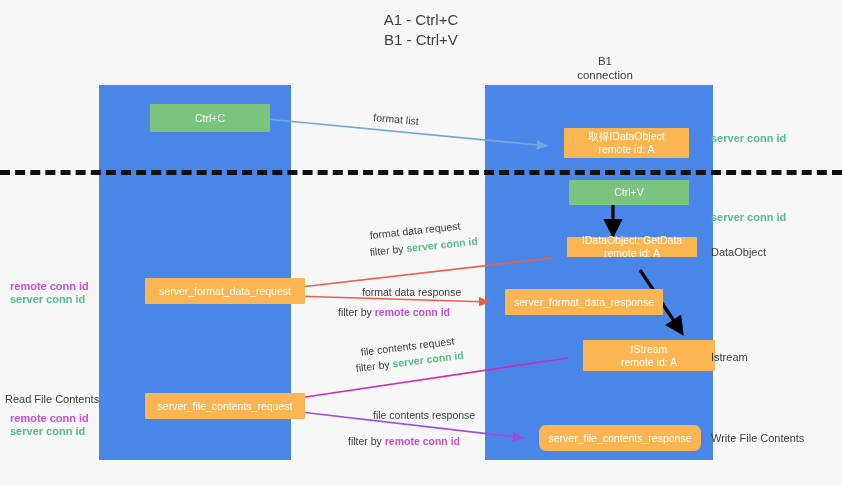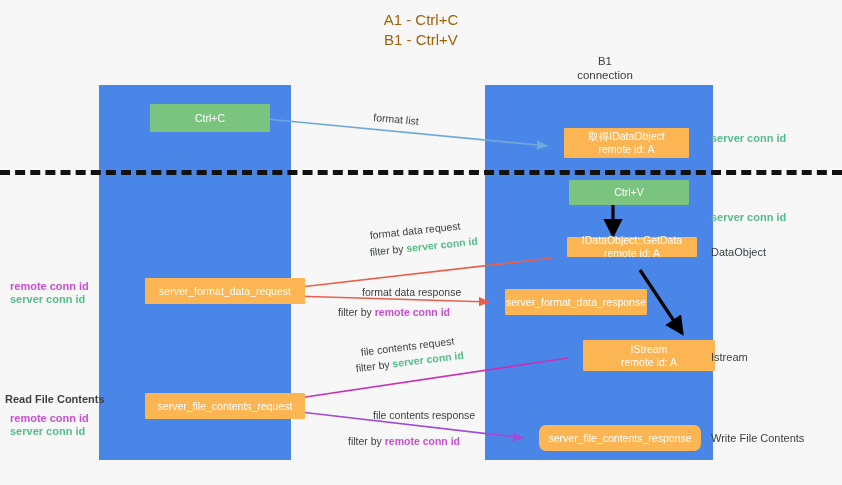--- a/index.html
+++ b/index.html
@@ -15,21 +15,21 @@
     font-family: "Liberation Sans", sans-serif;
     overflow: hidden;
   }
   .title {
     position: absolute;
     left: 0;
     top: 10px;
     width: 842px;
     text-align: center;
     font-size: 15px;
-    color: #a16207;
+    color: #404040;
     line-height: 20px;
     white-space: pre-line;
   }
   .col-header {
     position: absolute;
     text-align: center;
     font-size: 11.5px;
     color: #3c4043;
     line-height: 14px;
     white-space: pre-line;
@@ -154,21 +154,21 @@
 
   <div class="node orange" style="left:551px; top:237px; width:130px; height:20px;">
     <span>IDataObject::GetData</span>
     <span class="l2">remote id: A</span>
   </div>
 
   <div class="node orange" style="left:129px; top:278px; width:160px; height:26px;">
     <span>server_format_data_request</span>
   </div>
 
-  <div class="node orange" style="left:489px; top:289px; width:142px; height:26px;">
+  <div class="node orange" style="left:489px; top:289px; width:158px; height:26px;">
     <span>server_format_data_response</span>
   </div>
 
   <div class="node orange" style="left:567px; top:340px; width:132px; height:31px;">
     <span>IStream</span>
     <span class="l2">remote id: A</span>
   </div>
 
   <div class="node orange" style="left:129px; top:393px; width:160px; height:26px;">
     <span>server_file_contents_request</span>
@@ -212,17 +212,17 @@
 
   <div class="side-label label-green" style="left:711px; top:131px;">server conn id</div>
   <div class="side-label label-green" style="left:711px; top:210px;">server conn id</div>
   <div class="side-label label-dark" style="left:711px; top:245px;">DataObject</div>
   <div class="side-label label-dark" style="left:711px; top:350px;">Istream</div>
   <div class="side-label label-dark" style="left:711px; top:431px;">Write File Contents</div>
 
   <div class="side-label label-purple" style="left:10px; top:279px;">remote conn id</div>
   <div class="side-label label-green" style="left:10px; top:292px;">server conn id</div>
 
-  <div class="side-label label-dark" style="left:5px; top:392px;font-weight:bold;">Read File Contents</div>
+  <div class="side-label label-dark" style="left:5px; top:392px;">Read File Contents</div>
   <div class="side-label label-purple" style="left:10px; top:411px;">remote conn id</div>
   <div class="side-label label-green" style="left:10px; top:424px;">server conn id</div>
 
 </div>
 
 </body></html>

